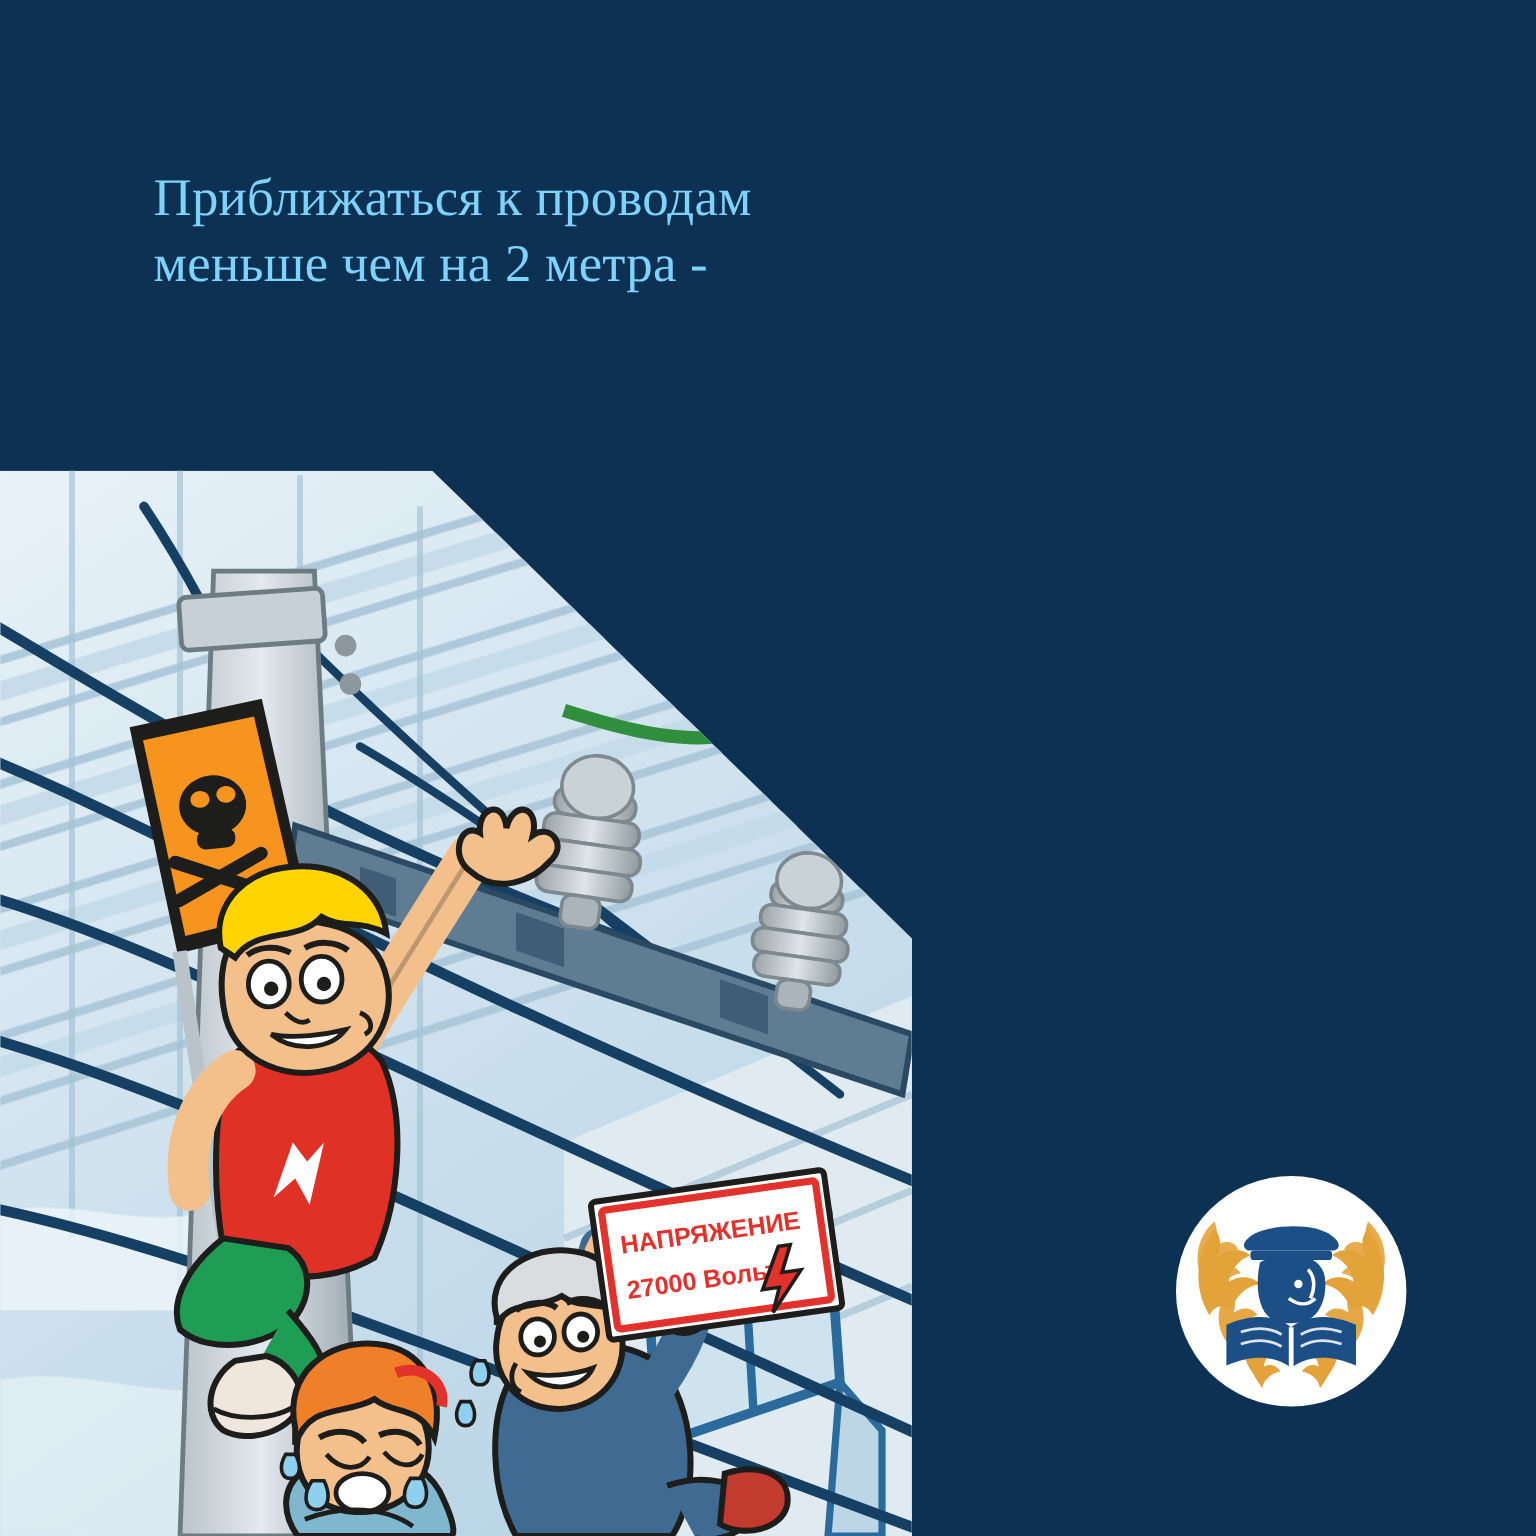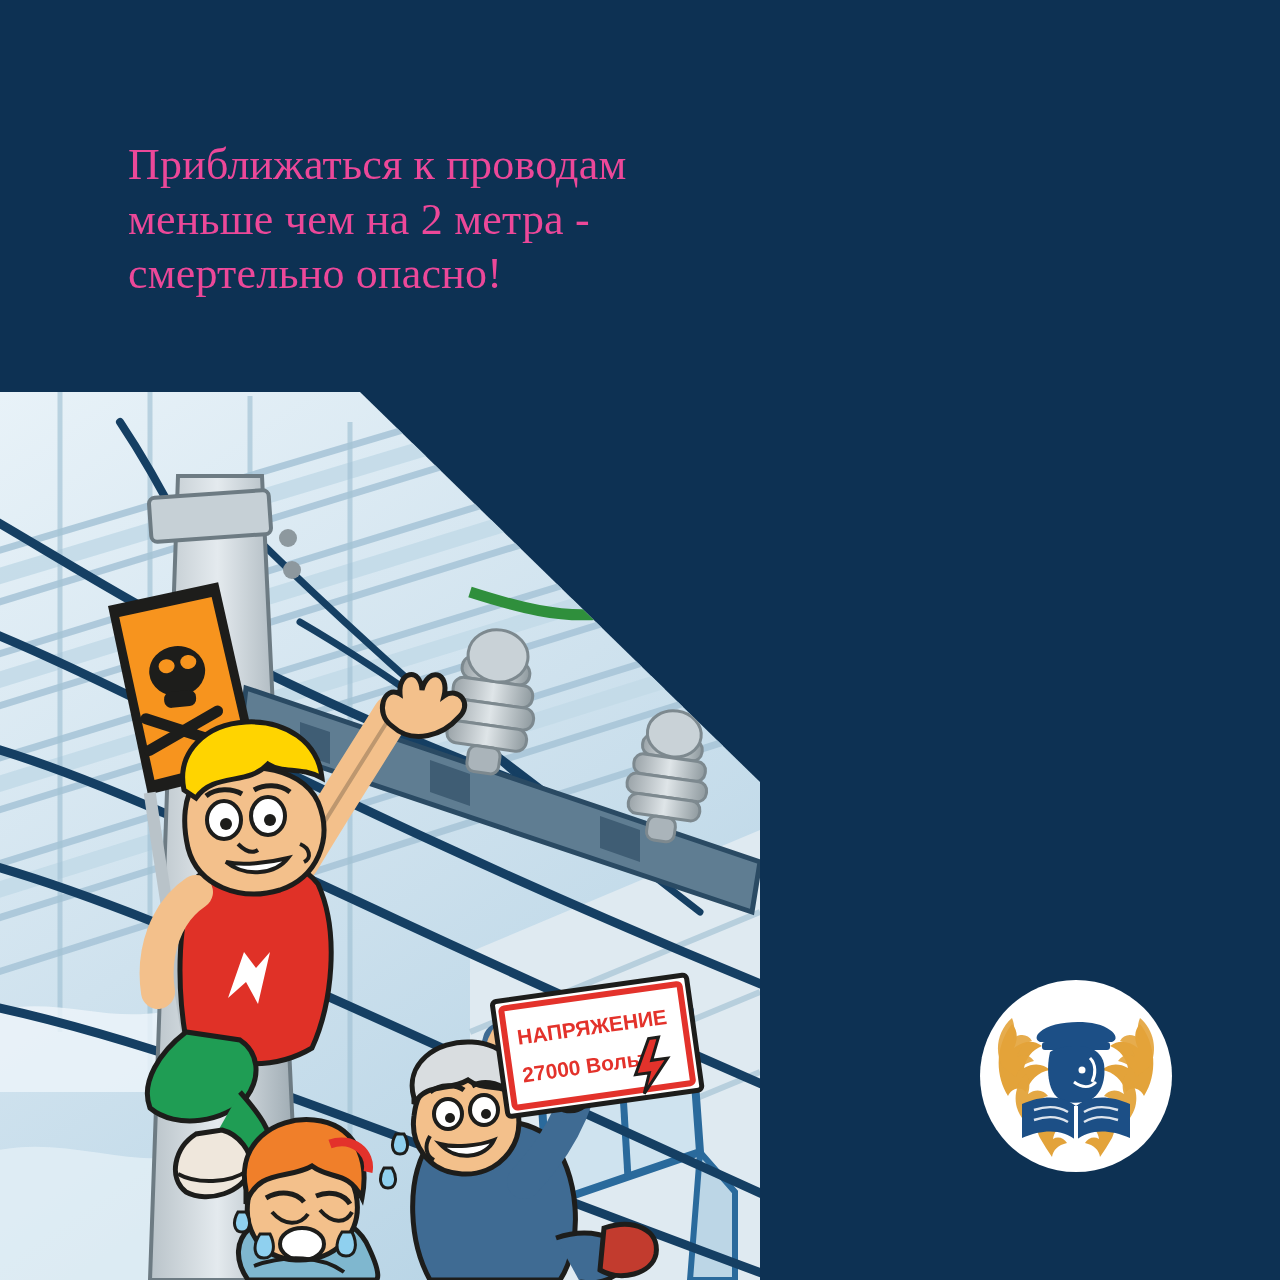--- a/index.html
+++ b/index.html
@@ -20,21 +20,21 @@
     background: #0d3153;
     overflow: hidden;
   }
 
   
   .headline {
     position: absolute;
     left: 128px;
     top: 138px;
     width: 760px;
-    color: #ec4899;
+    color: #7dd3fc;
     font-family: "Liberation Serif", serif;
     font-size: 44px;
     line-height: 1.24;
     letter-spacing: 0.2px;
   }
   .headline .line {
     display: block;
     white-space: nowrap;
   }
   .headline .bold {
@@ -67,21 +67,20 @@
   .emblem svg { display: block; width: 196px; height: 196px; }
 </style>
 </head>
 <body>
 
 <div class="poster">
 
   <div class="headline">
     <span class="line">Приближаться к проводам</span>
     <span class="line"><span class="bold">меньше чем на 2 метра</span><span> -</span></span>
-    <span class="line">смертельно опасно!</span>
   </div>
 
   <div class="illustration">
     <svg class="illo-svg" viewBox="0 0 780 888" xmlns="http://www.w3.org/2000/svg">
       <defs>
         <clipPath id="scene-clip">
           <polygon points="0,0 360,0 760,390 760,888 0,888"></polygon>
         </clipPath>
         <linearGradient id="skyGrad" x1="0" y1="0" x2="0.6" y2="1">
           <stop offset="0" stop-color="#e8f2f8"></stop>

